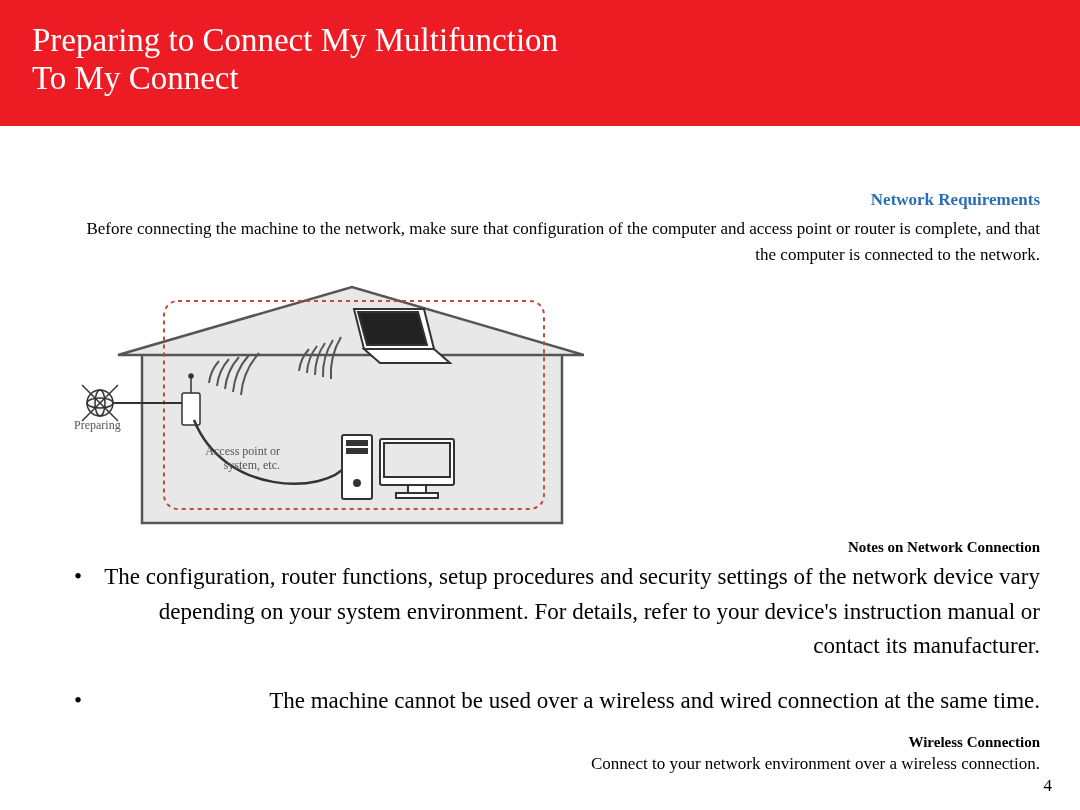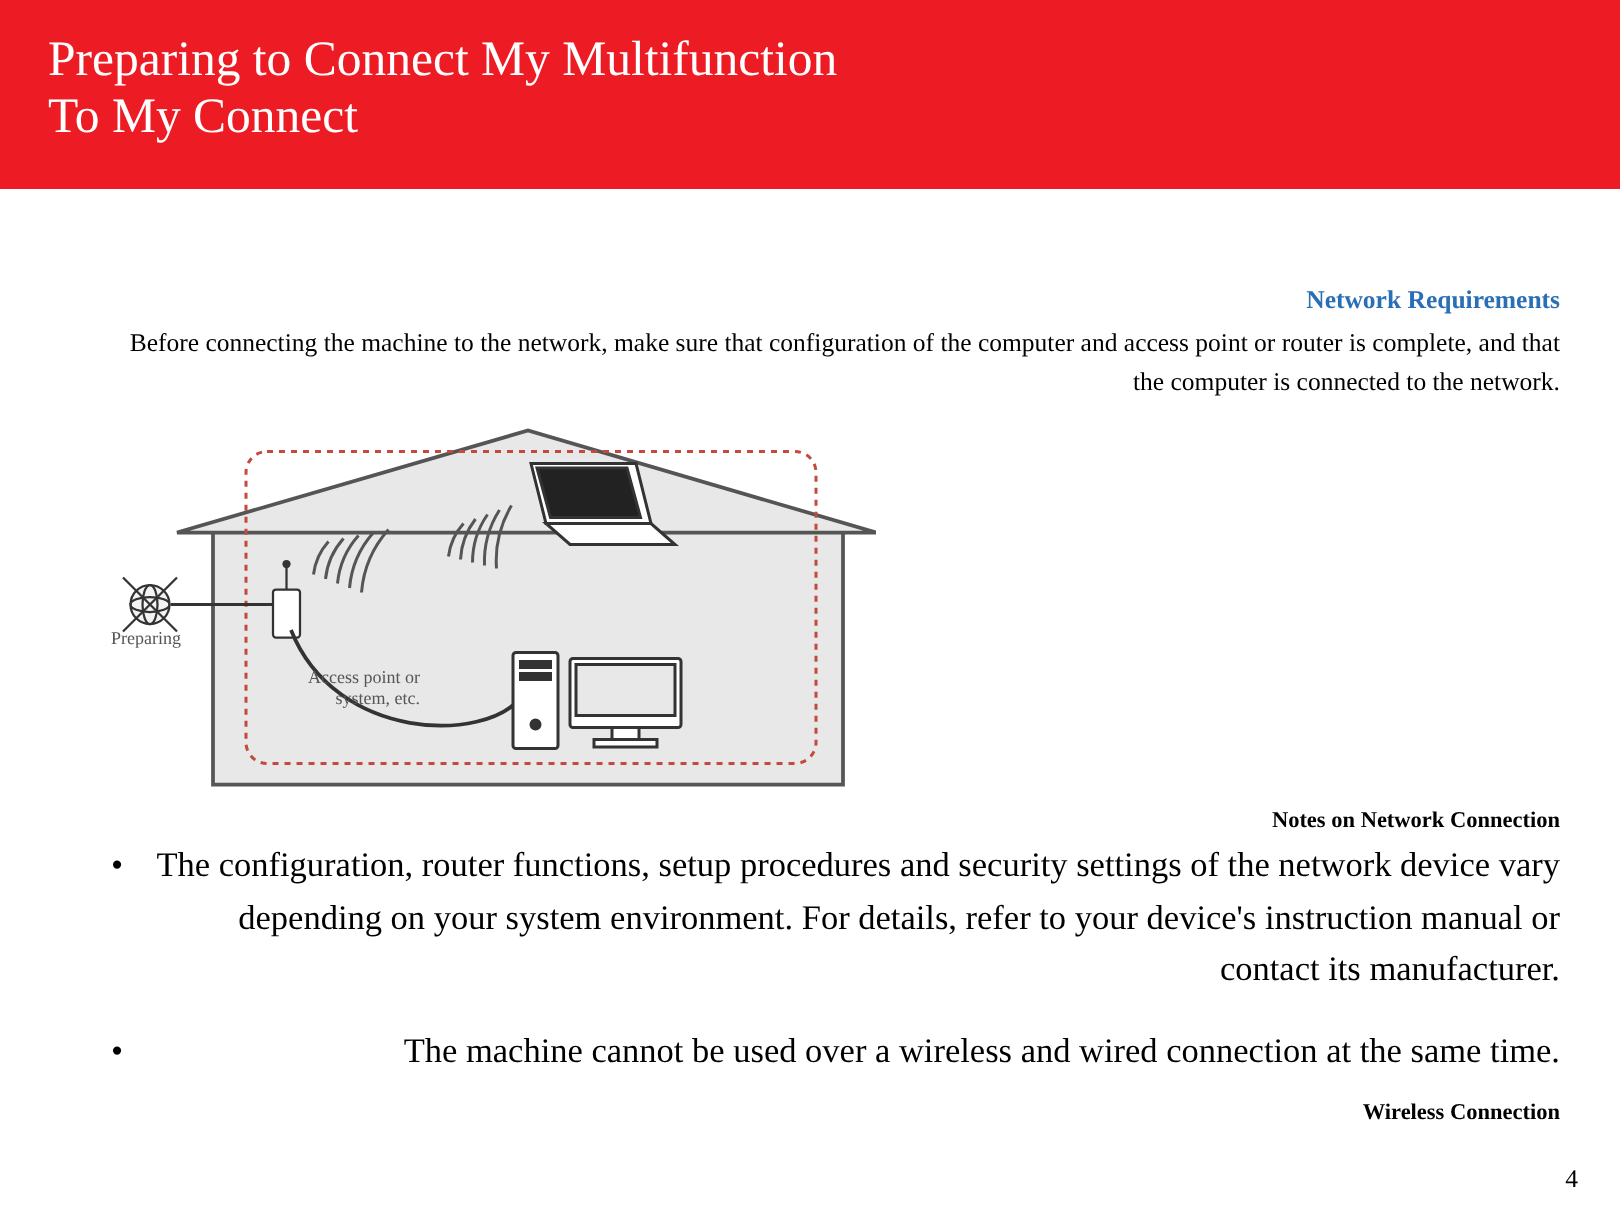--- a/index.html
+++ b/index.html
@@ -195,18 +195,19 @@
       </div>
 
       <div class="notes-header">Notes on Network Connection</div>
 
       <ul class="bullets">
         <li>The configuration, router functions, setup procedures and security settings of the network device vary depending on your system environment. For details, refer to your device's instruction manual or contact its manufacturer.</li>
         <li>The machine cannot be used over a wireless and wired connection at the same time.</li>
       </ul>
 
       <div class="sub-header">Wireless Connection</div>
+      <div class="body-text">Connect to your network environment over a wireless connection.</div>
 
     </div>
 
     <div class="page-number">4</div>
   </div>
 </div>
 
 </body></html>

